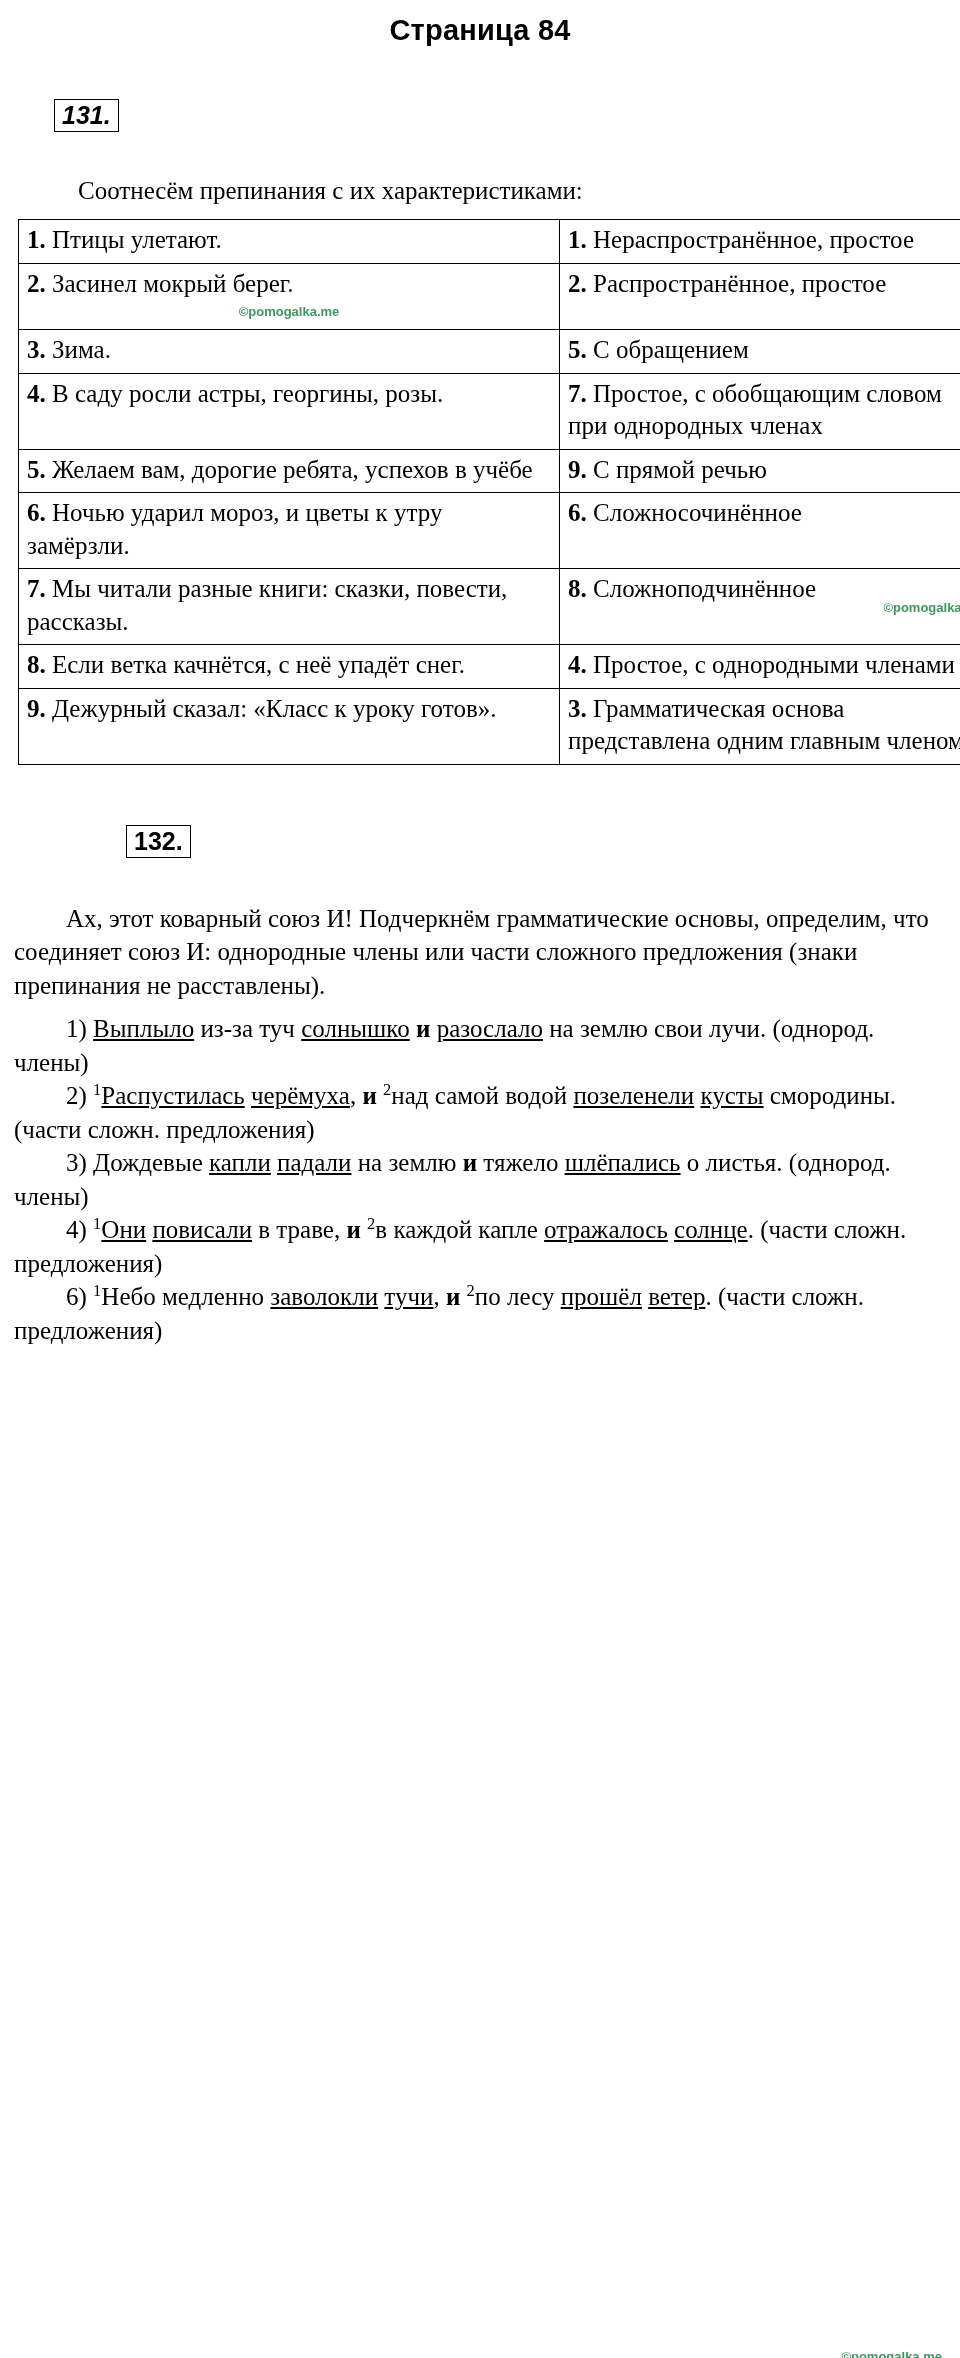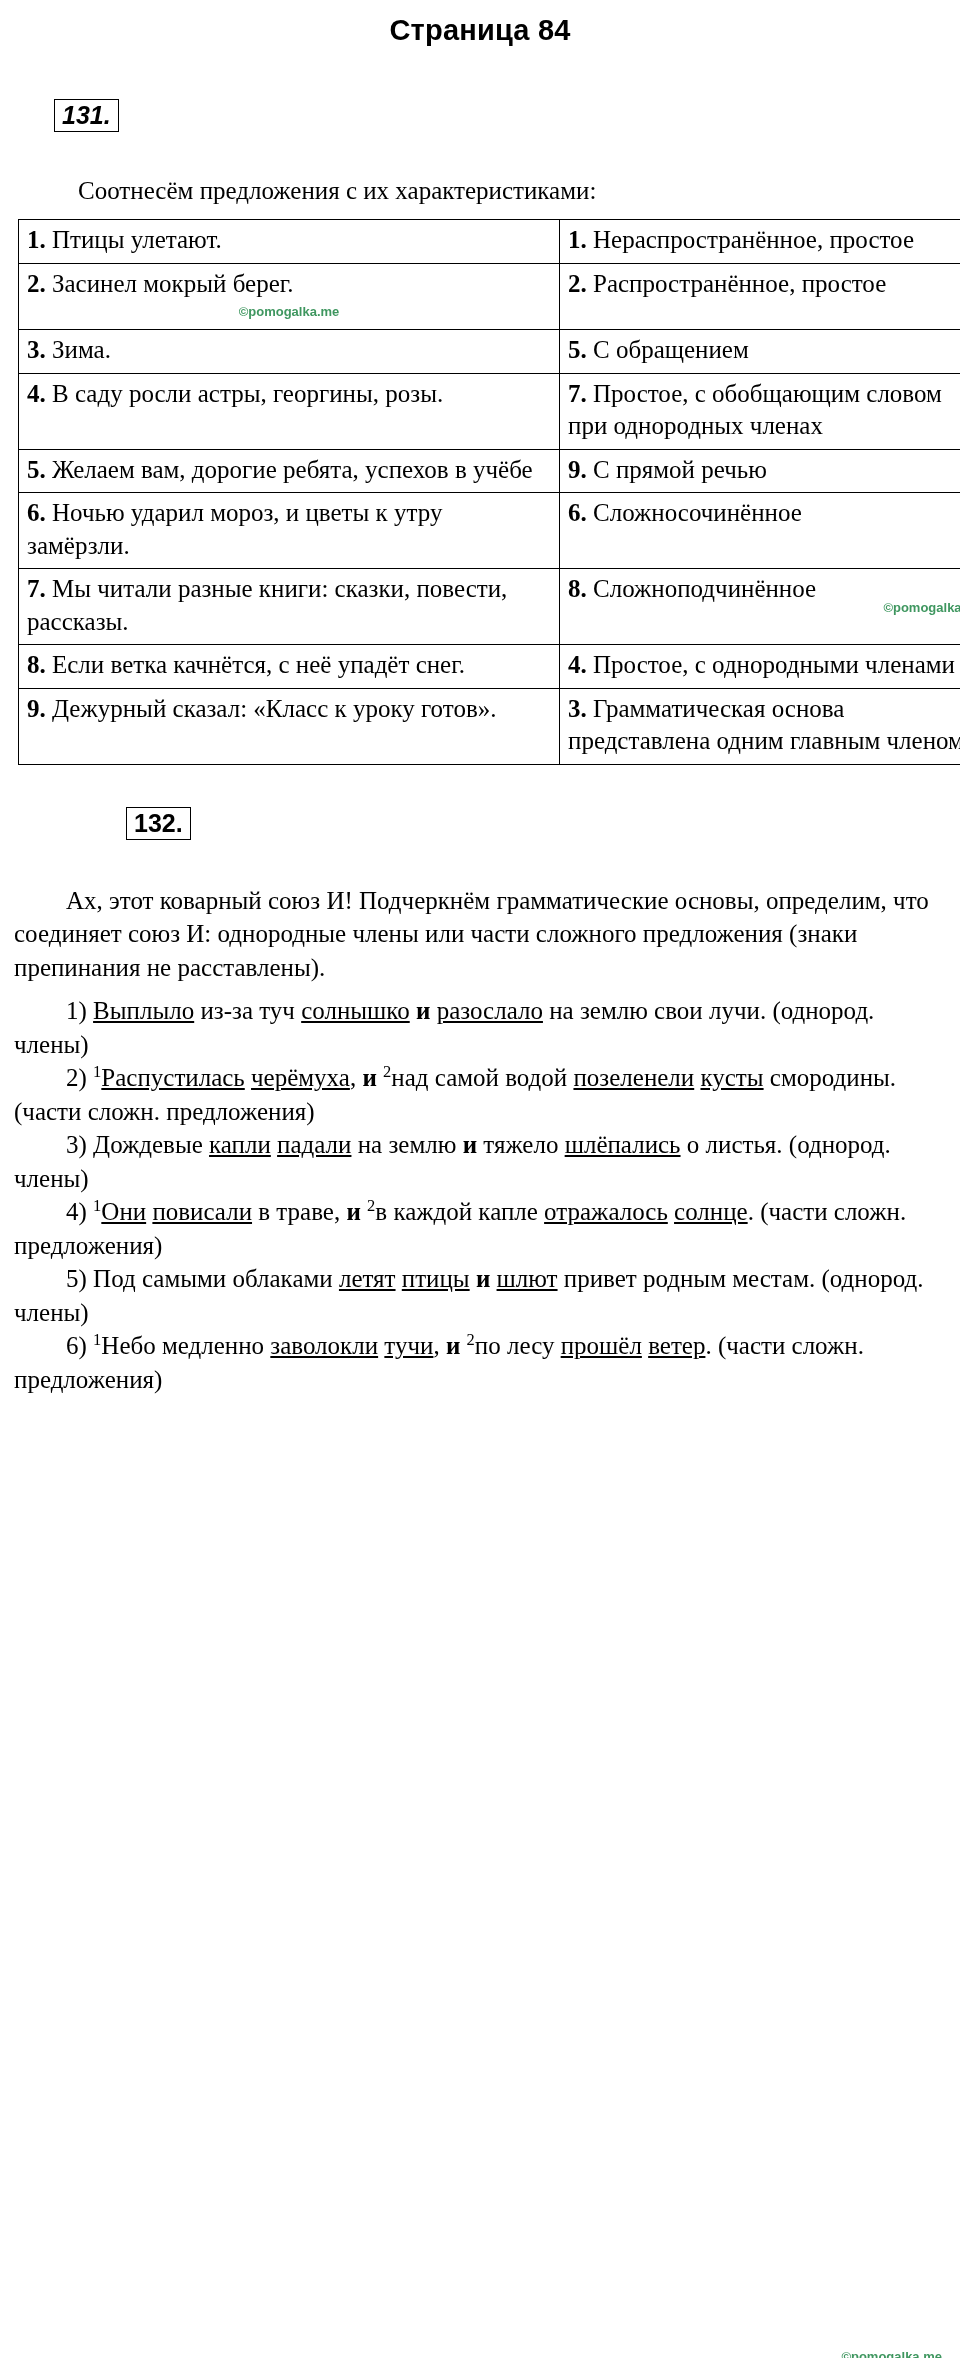--- a/index.html
+++ b/index.html
@@ -36,21 +36,21 @@
     font-weight: bold;
     font-size: 25px;
     padding: 2px 7px 3px 7px;
     line-height: 1.05;
   }
   .ex-number-wrap-131 {
     margin: 52px 0 0 54px;
     font-style: italic;
   }
   .ex-number-wrap-132 {
-    margin: 42px 0 0 78px;
+    margin: 60px 0 0 78px;
     padding-left: 48px;
   }
   .intro-line {
     font-size: 25px;
     margin: 45px 0 14px 78px;
   }
   table.match-table {
     border-collapse: collapse;
     width: 888px;
     margin-left: 18px;
@@ -109,21 +109,21 @@
 <body>
 
 <div class="page">
 
   <h1 class="page-title">Страница 84</h1>
 
   <div class="ex-number-wrap-131">
     <span class="ex-number">131.</span>
   </div>
 
-  <div class="intro-line">Соотнесём предложения с их характеристиками:</div>
+  <div class="intro-line">Соотнесём препинания с их характеристиками:</div>
 
   <table class="match-table">
     <tbody>
       <tr>
         <td class="left"><b>1.</b><span> Птицы улетают.</span></td>
         <td class="right"><b>1.</b><span> Нераспространённое, простое</span></td>
       </tr>
       <tr>
         <td class="left">
           <b>2.</b><span> Засинел мокрый берег.</span>
@@ -186,24 +186,20 @@
   <div class="item">
     <span>3)</span>
     <span> Дождевые <span class="u">капли</span> <span class="u">падали</span> на землю <b>и</b> тяжело <span class="u">шлёпались</span> о листья. (однород. члены)</span>
   </div>
 
   <div class="item">
     <span>4)</span>
     <span> <sup>1</sup><span class="u">Они</span> <span class="u">повисали</span> в траве, <b>и</b> <sup>2</sup>в каждой капле <span class="u">отражалось</span> <span class="u">солнце</span>. (части сложн. предложения)</span>
   </div>
 
-  <div class="item">
-    <span>5)</span>
-    <span> Под самыми облаками <span class="u">летят</span> <span class="u">птицы</span> <b>и</b> <span class="u">шлют</span> привет родным местам. (однород. члены)</span>
-  </div>
 
   <div class="item">
     <span>6)</span>
     <span> <sup>1</sup>Небо медленно <span class="u">заволокли</span> <span class="u">тучи</span>, <b>и</b> <sup>2</sup>по лесу <span class="u">прошёл</span> <span class="u">ветер</span>. (части сложн. предложения)</span>
   </div>
 
   <span class="wm wm-float-bottom">©pomogalka.me</span>
 
 </div>
 

